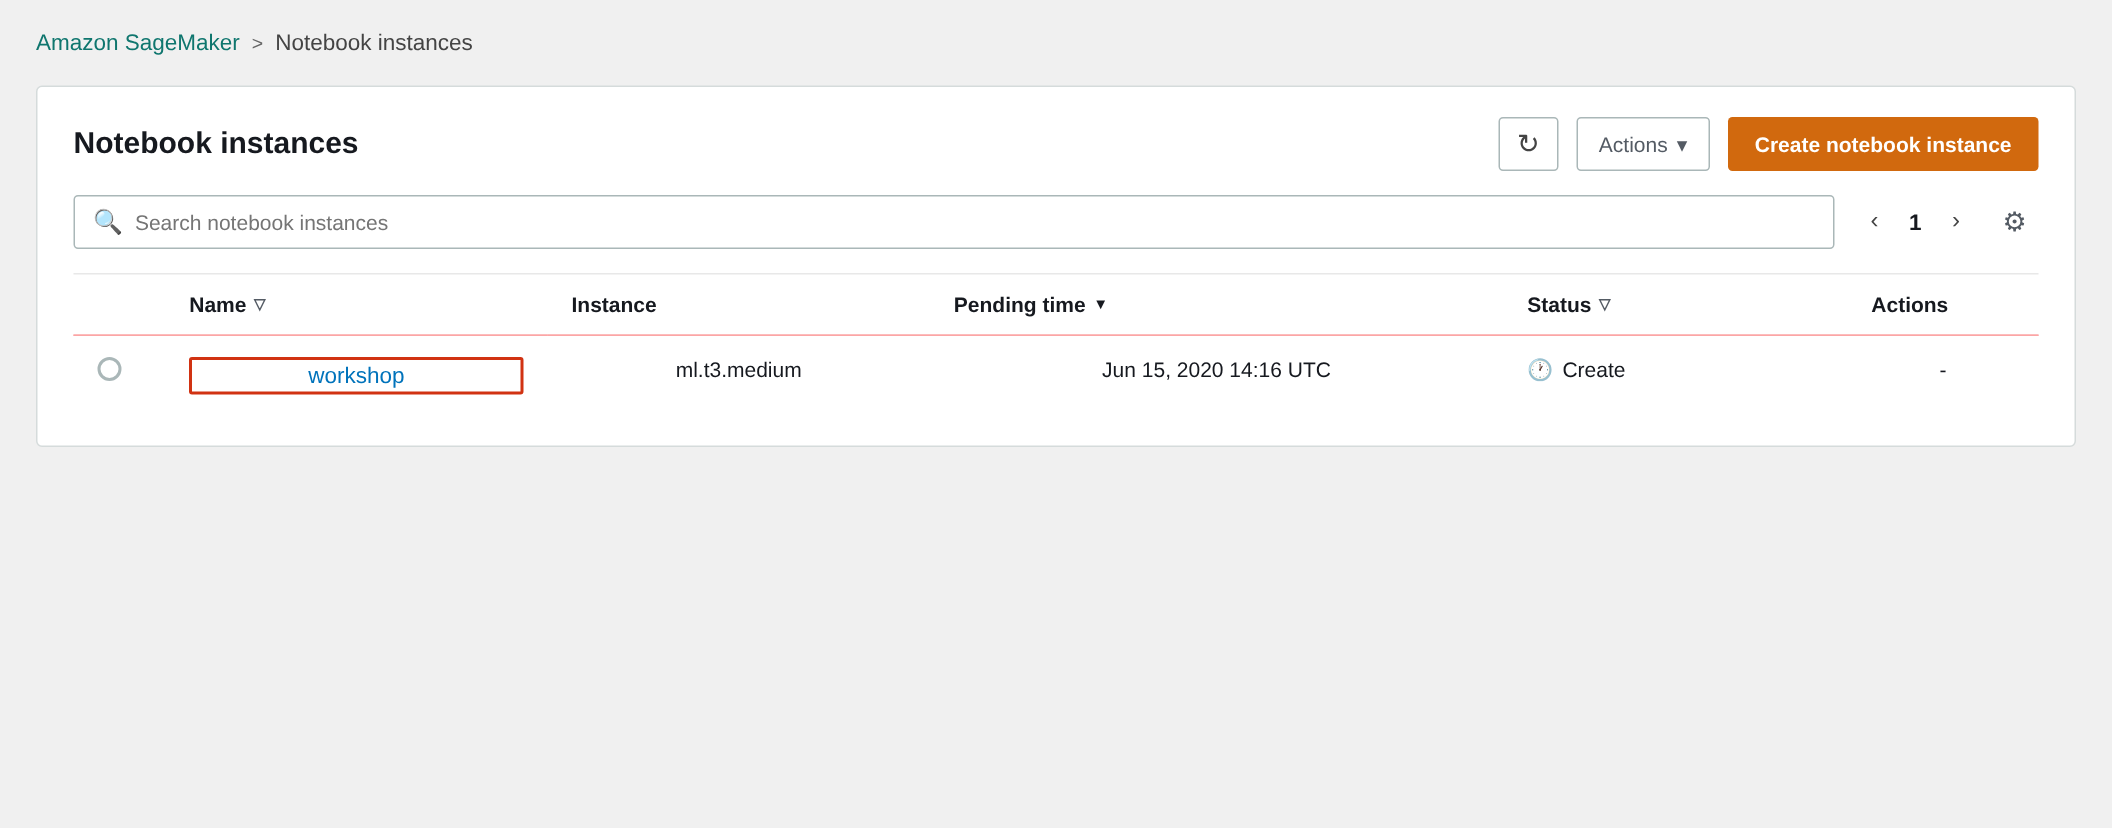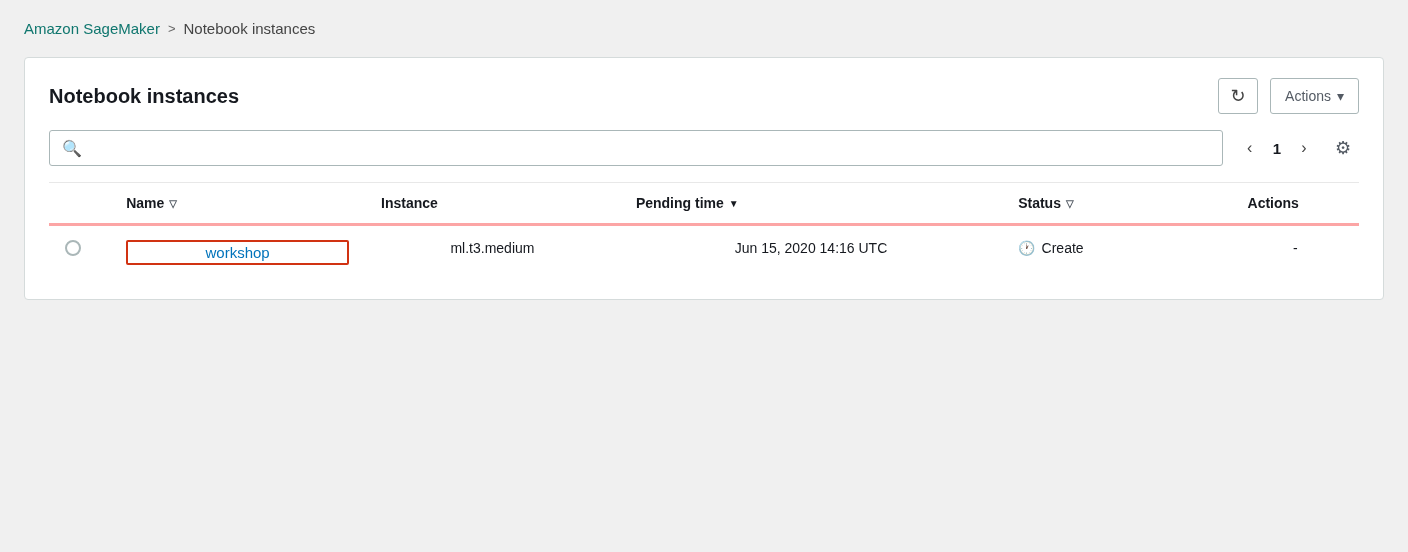--- a/index.html
+++ b/index.html
@@ -150,21 +150,21 @@
     }
     .table-wrapper {
       margin-top: 16px;
       border-top: 1px solid #e8e8e8;
     }
     table {
       width: 100%;
       border-collapse: collapse;
     }
     thead tr {
-      border-bottom: 3px solid #fca5a5;
+      border-bottom: 1px solid #fca5a5;
     }
     th {
       padding: 12px 16px;
       text-align: left;
       font-size: 14px;
       font-weight: 700;
       color: #16191f;
       white-space: nowrap;
     }
     td {
@@ -239,25 +239,29 @@
 
   <div class="card-header">
     <h1 class="card-title">Notebook instances</h1>
     <button class="refresh-btn">
       <span>↻</span>
     </button>
     <button class="actions-btn">
       <span>Actions</span>
       <span>▾</span>
     </button>
+    <button class="create-btn">
+      <span>Create notebook instance</span>
+    </button>
   </div>
 
   <div class="search-row">
     <div class="search-box">
       <span class="search-icon-char">🔍</span>
+      <input class="search-input" type="text" placeholder="Search notebook instances" style="">
     </div>
     <div class="pagination">
       <button class="pag-btn">
         <span>‹</span>
       </button>
       <span class="pag-num">1</span>
       <button class="pag-btn">
         <span>›</span>
       </button>
       <span class="settings-btn">⚙</span>

